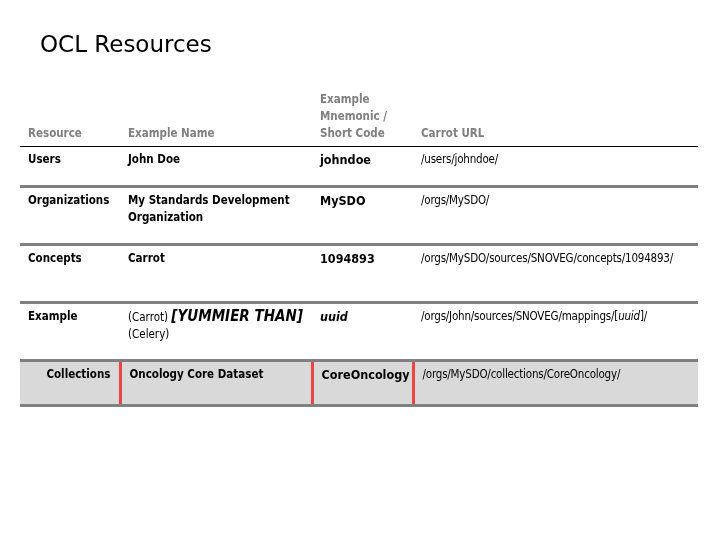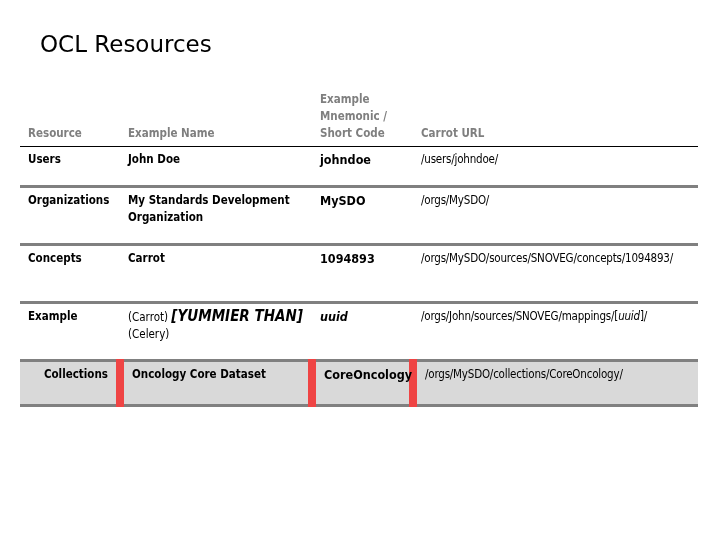--- a/index.html
+++ b/index.html
@@ -8,21 +8,21 @@
   table.res { position: absolute; left: 20px; top: 86px; width: 678px; border-collapse: collapse; table-layout: fixed; }
   table.res th, table.res td { text-align: left; vertical-align: top; padding: 0 8px; font-family: "DejaVu Sans Condensed", "DejaVu Sans", sans-serif; }
   table.res th { color: #7f7f7f; font-weight: bold; font-size: 11.5px; line-height: 17px; vertical-align: bottom; padding-bottom: 4px; border-bottom: 1px solid #000000; height: 56px; }
   table.res td { font-size: 11.5px; line-height: 17px; padding-top: 4px; border-bottom: 3px solid #808080; font-weight: bold; }
   table.res tr.r-short td { height: 34px; }
   table.res tr.r-tall td { height: 51px; }
   .url { font-family: "Liberation Sans", sans-serif; font-weight: normal !important; font-size: 11.5px; letter-spacing: -0.2px; }
   .code { font-size: 12.5px !important; }
   .ital { font-style: italic; font-weight: normal; }
   .small-ital { font-style: italic; font-size: 15px; font-weight: bold; }
-  tr.shaded td { background: #d9d9d9; border-left: 8px solid #ef4444; }
+  tr.shaded td { background: #d9d9d9; border-left: 3px solid #ef4444; }
   tr.shaded td:first-child { border-left: none; }
   col.c1 { width: 100px; } col.c2 { width: 192px; } col.c3 { width: 101px; } col.c4 { width: 285px; }
 </style>
 </head>
 <body>
 
 <div class="title">OCL Resources</div>
 
 <table class="res">
   <colgroup>

